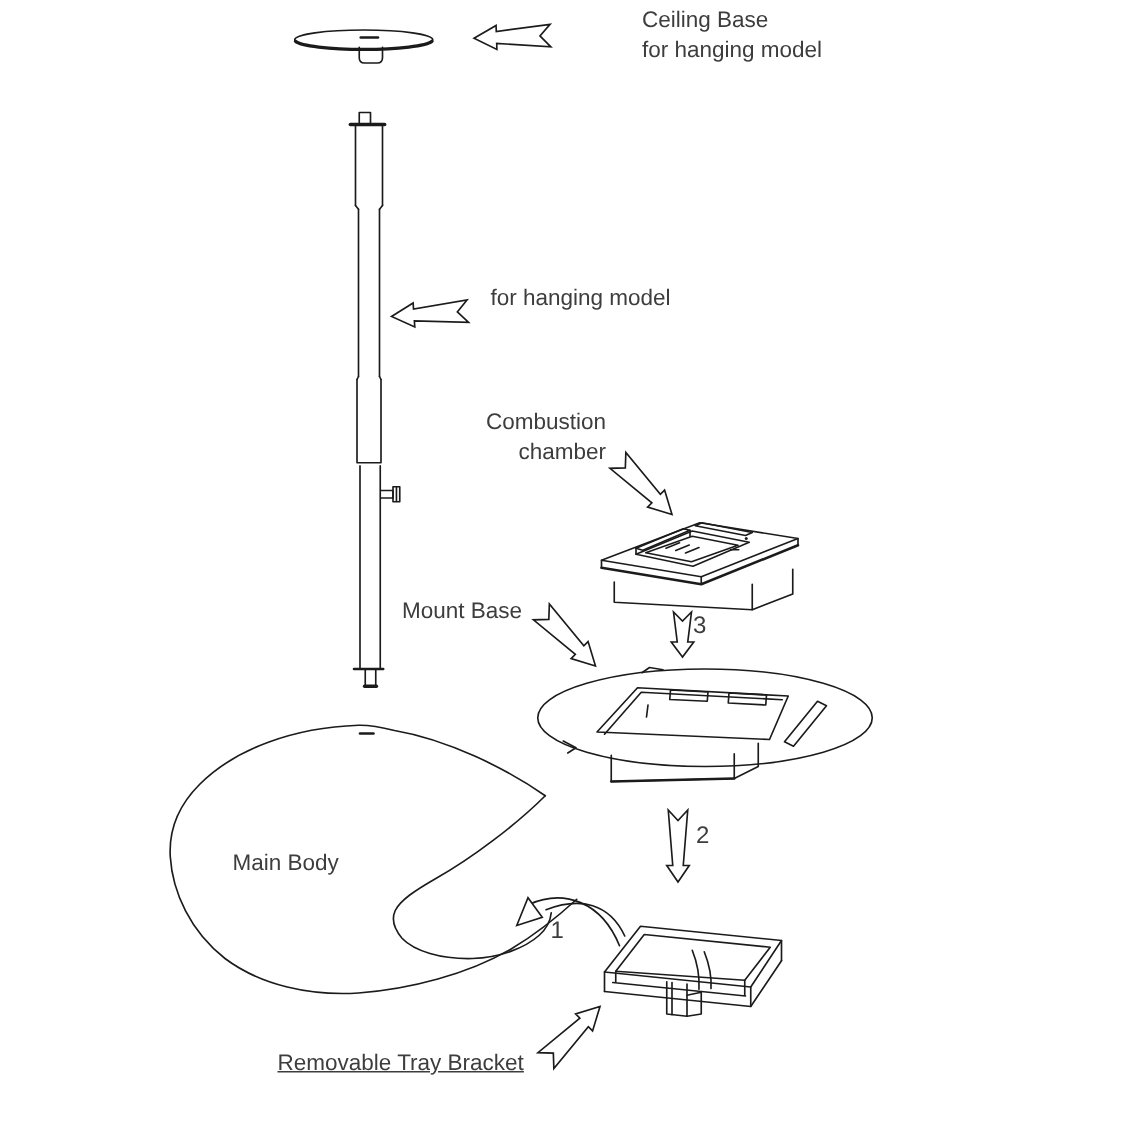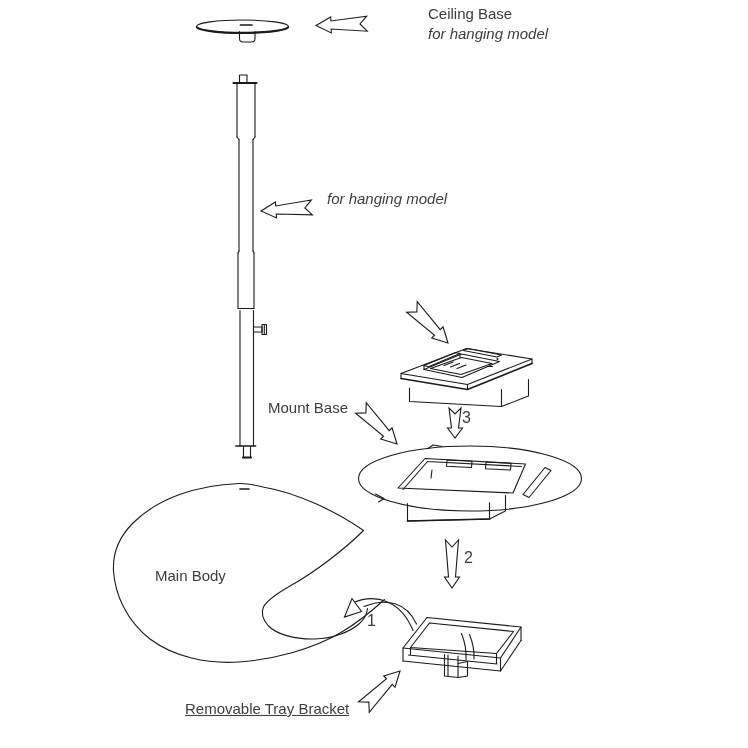--- a/index.html
+++ b/index.html
@@ -10,21 +10,21 @@
   .stage svg{position:absolute;left:0;top:0;}
   .lineart path,.lineart ellipse,.lineart line,.lineart rect{
     fill:none;stroke:#1b1b1b;stroke-width:1.1;stroke-linecap:round;stroke-linejoin:round;
   }
   .lineart .arrow{fill:#ffffff;stroke:#1b1b1b;stroke-width:1.1;stroke-linejoin:miter;}
   .lineart .b{stroke-width:2.2;}
   .lineart .b2{stroke-width:1.7;}
   .label{
     position:absolute;font-size:15px;color:#3d3d3d;line-height:20px;white-space:nowrap;
   }
-  .label .sub{font-style:italic;display:block;text-align:right;}
+  .label .sub{display:block;text-align:right;}
   .label .l1{display:block;}
   .step{
     position:absolute;font-size:16px;color:#3d3d3d;white-space:nowrap;
   }
   .right{text-align:right;}
 </style>
 </head>
 <body>
 
 <div class="stage">
@@ -171,20 +171,24 @@
 
   <div class="label" style="left:381px;top:4px;margin-left:47px;">
     <span class="l1">Ceiling Base</span>
     <span class="sub">for hanging model</span>
   </div>
 
   <div class="label" style="left:327px;top:189px;">
     <span class="sub">for hanging model</span>
   </div>
 
+  <div class="label right" style="left:300px;top:272px;width:104px;">
+    <span class="l1">Combustion</span>
+    <span class="l1">chamber</span>
+  </div>
 
   <div class="label" style="left:268px;top:398px;">Mount Base</div>
 
   <div class="label" style="left:155px;top:566px;">Main Body</div>
 
   <div class="label" style="left:185px;top:699px;text-decoration:underline;">Removable Tray Bracket</div>
 
   <div class="step" style="left:367px;top:612px;">1</div>
 
   <div class="step" style="left:464px;top:549px;">2</div>

